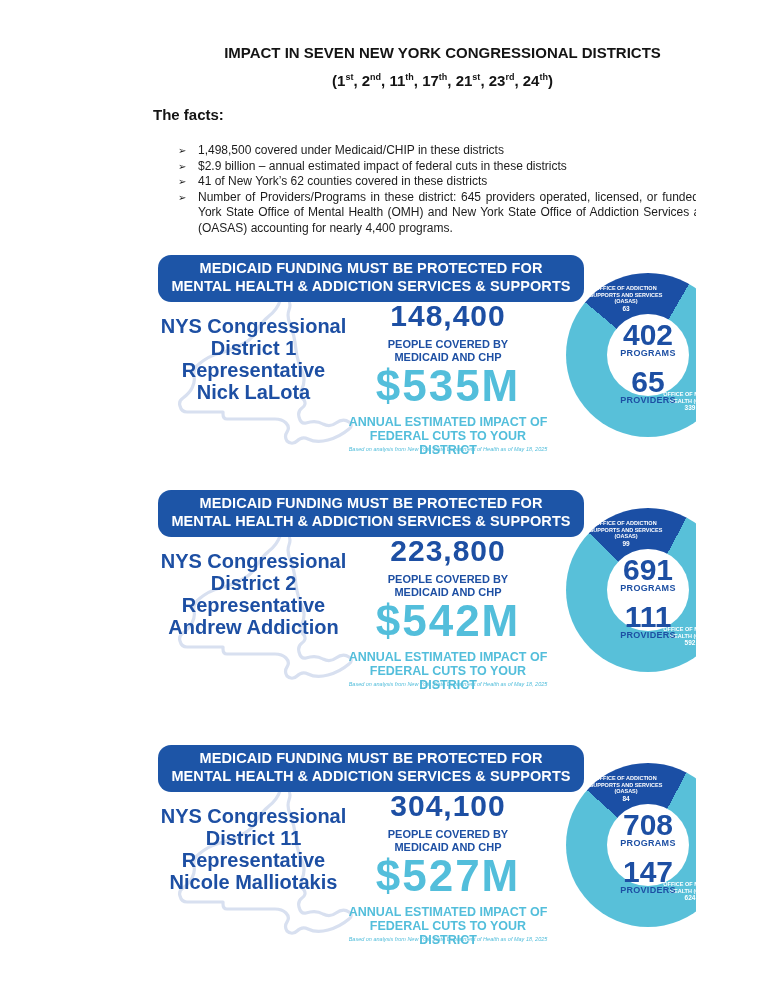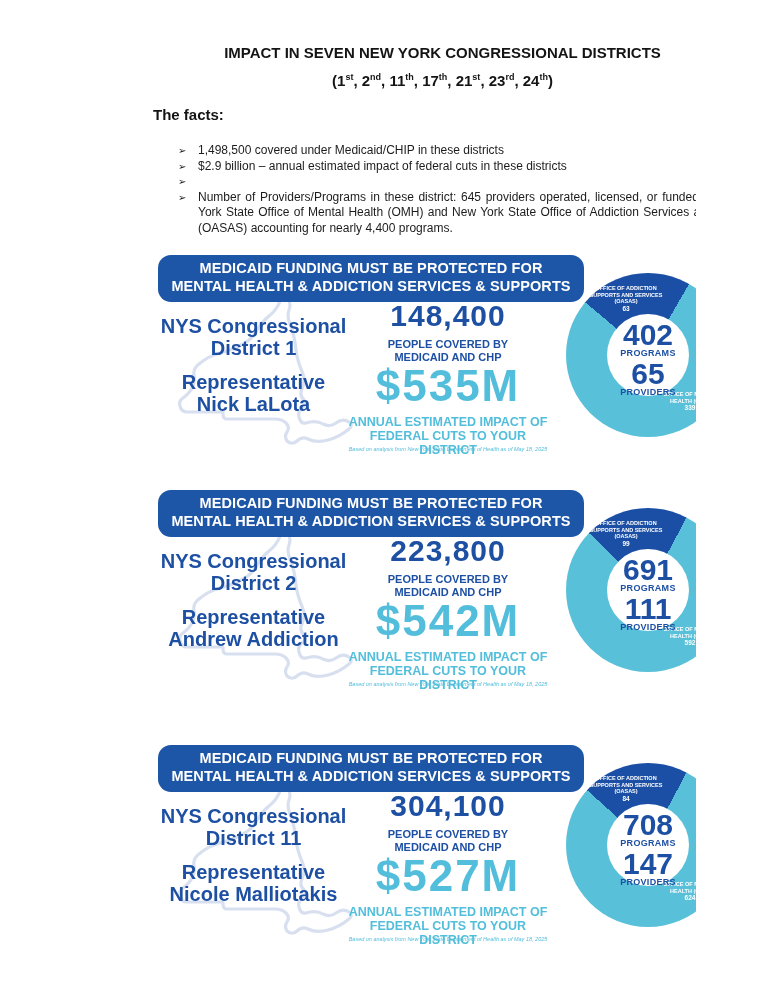--- a/index.html
+++ b/index.html
@@ -36,21 +36,21 @@
     font-size:14.5px; line-height:17.5px; padding-top:5px; box-sizing:border-box;
     z-index:2; letter-spacing:0.1px;
   }
   .banner div { white-space:nowrap; }
   .ny-outline { position:absolute; left:106px; top:38px; z-index:0; }
   .left-col {
     position:absolute; left:88px; top:60px; width:205px; text-align:center;
     color:var(--dark-text,#1d4fa3); font-weight:bold; font-size:20px; line-height:22px;
     z-index:1;
   }
-  .rep-name { margin-top:12px; }
+  .rep-name { }
   .center-col { position:absolute; left:285px; top:0; width:200px; text-align:center; }
   .covered-number {
     position:absolute; top:44px; width:100%;
     font-size:30px; font-weight:bold; color:var(--dark-text,#1d4fa3); letter-spacing:1px;
   }
   .covered-label {
     position:absolute; top:83px; left:15px; width:170px;
     font-size:11px; line-height:13px; font-weight:bold; color:var(--dark-text,#1d4fa3);
   }
   .impact-amount {
@@ -73,21 +73,21 @@
       var(--donut-dark,#1b4fa5) 0 var(--a1,80deg),
       var(--donut-light,#58c0d9) var(--a1,80deg) 360deg);
     z-index:1;
   }
   .donut-hole {
     position:absolute; inset:41px; border-radius:50%; background:#fff;
     text-align:center; color:var(--dark-text,#1d4fa3);
   }
   .hole-number { font-size:30px; font-weight:bold; line-height:27px; }
   .hole-number.first { margin-top:7px; }
-  .hole-number.second { margin-top:2px; }
+  .hole-number.second { margin-top:10px; }
   .hole-label { font-size:9px; font-weight:bold; letter-spacing:0.3px; }
   .seg-label {
     position:absolute; color:#fff; font-weight:bold;
     font-size:5.5px; line-height:6.5px; text-align:center;
   }
   .seg-oasas { top:12px; left:16px; width:88px; }
   .seg-omh   { top:118px; left:92px; width:64px; }
   .seg-value { display:block; font-size:6.5px; margin-top:1px; }
   
   .page-number {
@@ -110,20 +110,21 @@
       <li class="fact">
         <span class="arrow">➢</span>
         <span class="fact-text">1,498,500 covered under Medicaid/CHIP in these districts</span>
       </li>
       <li class="fact">
         <span class="arrow">➢</span>
         <span class="fact-text">$2.9 billion – annual estimated impact of federal cuts in these districts</span>
       </li>
       <li class="fact">
         <span class="arrow">➢</span>
+        <span class="fact-text">41 of New York’s 62 counties covered in these districts</span>
       </li>
       <li class="fact">
         <span class="arrow">➢</span>
         <span class="fact-text">Number of Providers/Programs in these district: 645 providers operated, licensed, or funded by the New York State Office of Mental Health (OMH) and New York State Office of Addiction Services and Supports (OASAS) accounting for nearly 4,400 programs.</span>
       </li>
     </ul>
 
   <div id="sections">
   <section class="district-section" style="top: 255px;">
     <div class="banner">

